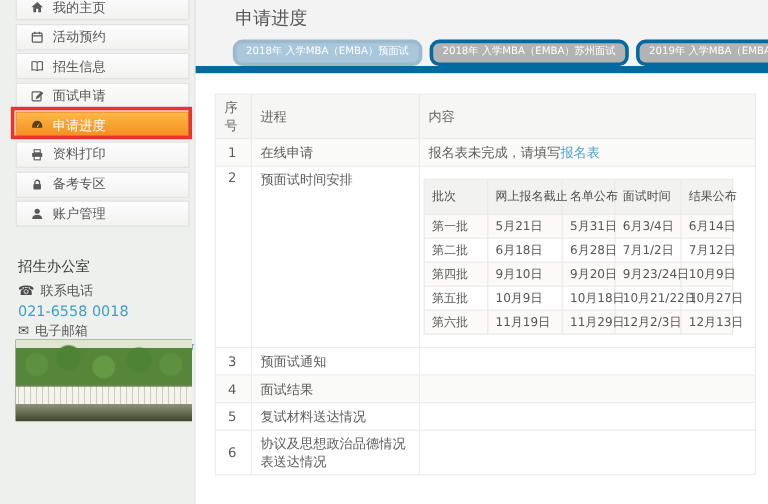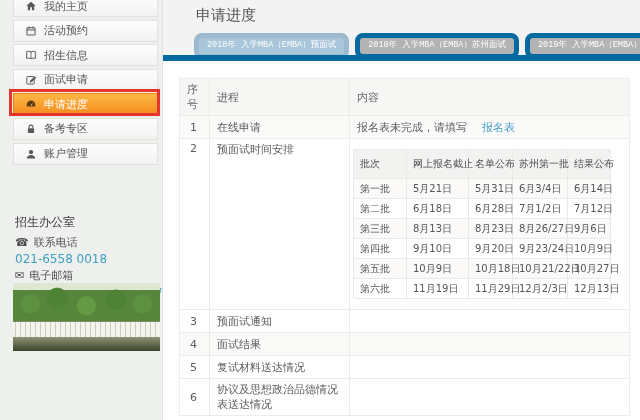--- a/index.html
+++ b/index.html
@@ -37,36 +37,36 @@
     background:repeating-linear-gradient(90deg, #f4f4ec 0 2px, #c9cdbd 2px 3px, #f4f4ec 3px 5px);
     border-top:1px solid #7e8a67; }
   .photo .ground { position:absolute; left:0; bottom:0; width:100%; height:20%;
     background:linear-gradient(#8d9377,#3c452a); }
 
   
   .main { position:absolute; left:162px; top:0; width:478px; height:420px; background:#f2f3f2; border-left:1px solid #e0e0df; }
   .page-title { position:absolute; left:33px; top:6px; font-size:15px; color:#555; }
   .tabs { position:absolute; left:31px; top:33px; display:flex; gap:6px; }
   .tab { font-size:8.5px; line-height:1; padding:3px 8px 4px; border-radius:8px; color:#fff;
-    background:#b3b3b3; border:5px solid #0369a1; white-space:nowrap; cursor:pointer;font-family:Liberation Mono, monospace; }
+    background:#b3b3b3; border:3px solid #0369a1; white-space:nowrap; cursor:pointer; }
   .tab.active { background:#a9c6da; border-color:#9cb9cd; }
 
   .panel { position:absolute; left:0; right:0; top:55px; bottom:0; background:#fff; border-top:6px solid #0369a1; }
 
   table { border-collapse:collapse; }
   .outer-table { position:absolute; left:16px; top:17px; width:450px; table-layout:fixed; font-size:11px; }
   .outer-table th, .outer-table td { border:1px solid #ececeb; text-align:left; font-weight:normal;
     padding:3px 7px; color:#5c5c5c; }
   .outer-table thead th { background:#f6f6f5; color:#666; height:29px; }
   .outer-table .num { padding-left:10px; }
   .outer-table tbody tr.stripe td { background:#fafaf9; }
   .outer-table td.row-h { height:23px; }
   .outer-table td.top { vertical-align:top; }
   .outer-table td.content-cell { padding:0 0 0 2px; }
-  .link { color:#4ba0cc; cursor:pointer;margin-left:15px; }
+  .link { color:#4ba0cc; cursor:pointer; }
 
   .inner-table { width:257px; margin:10px 0 10px 1px; table-layout:fixed; font-size:10px; }
   .inner-table th, .inner-table td { border:1px solid #e9e9e8; font-weight:normal; text-align:left;
     padding:0 6px; height:20px; color:#555; white-space:nowrap; }
   .inner-table thead th { background:#f2f2f1; color:#4e4e4e; }
   .inner-table tbody tr:nth-child(odd) td { background:#fbfaf9; }
 </style>
 </head>
 <body>
 
@@ -100,20 +100,28 @@
           <path d="M6.2 11.6l1-3.1 5.6-5.6 2.1 2.1-5.6 5.6z" fill="#5a5a5a"></path>
         </svg>
       <span>面试申请</span>
     </div>
     <div class="menu-item active">
       <svg viewBox="0 0 16 16">
           <path d="M8 3.4A5.6 5.6 0 0 0 2.4 9v2.2h11.2V9A5.6 5.6 0 0 0 8 3.4z" fill="#5c3f10"></path>
           <path d="M7.4 9.8L10.8 6l-2.2 4.4z" fill="#fcd59a"></path>
         </svg>
       <span>申请进度</span>
+    </div>
+    <div class="menu-item">
+      <svg viewBox="0 0 16 16">
+          <rect x="4.6" y="2.4" width="6.8" height="3.4" fill="none" stroke="#5a5a5a" stroke-width="1.2"></rect>
+          <rect x="2.4" y="6" width="11.2" height="4.4" fill="#5a5a5a"></rect>
+          <rect x="4.6" y="9.6" width="6.8" height="4" fill="#fff" stroke="#5a5a5a" stroke-width="1.2"></rect>
+        </svg>
+      <span>资料打印</span>
     </div>
     <div class="menu-item">
       <svg viewBox="0 0 16 16">
           <path d="M5.4 7V5.5a2.6 2.6 0 0 1 5.2 0V7" fill="none" stroke="#5a5a5a" stroke-width="1.5"></path>
           <rect x="3.8" y="7" width="8.4" height="6.2" rx="1" fill="#5a5a5a"></rect>
         </svg>
       <span>备考专区</span>
     </div>
     <div class="menu-item">
       <svg viewBox="0 0 16 16">
@@ -187,47 +195,40 @@
                   <col style="width:62px">
                   <col style="width:44px">
                   <col style="width:55px">
                   <col style="width:43px">
                 </colgroup>
               <thead>
                 <tr>
                   <th>批次</th>
                   <th>网上报名截止</th>
                   <th>名单公布</th>
-                  <th>苏州第一批</th>
+                  <th>面试时间</th>
                   <th>结果公布</th>
                 </tr>
               </thead>
               <tbody>
                 <tr>
                     <td>第一批</td>
                     <td>5月21日</td>
                     <td>5月31日</td>
                     <td>6月3/4日</td>
                     <td>6月14日</td>
                   </tr>
                 <tr>
                     <td>第二批</td>
                     <td>6月18日</td>
                     <td>6月28日</td>
                     <td>7月1/2日</td>
                     <td>7月12日</td>
                   </tr>
                 <tr>
-                    <td>第三批</td>
-                    <td>8月13日</td>
-                    <td>8月23日</td>
-                    <td>8月26/27日</td>
-                    <td>9月6日</td>
-                  </tr>
-                <tr>
                     <td>第四批</td>
                     <td>9月10日</td>
                     <td>9月20日</td>
                     <td>9月23/24日</td>
                     <td>10月9日</td>
                   </tr>
                 <tr>
                     <td>第五批</td>
                     <td>10月9日</td>
                     <td>10月18日</td>

